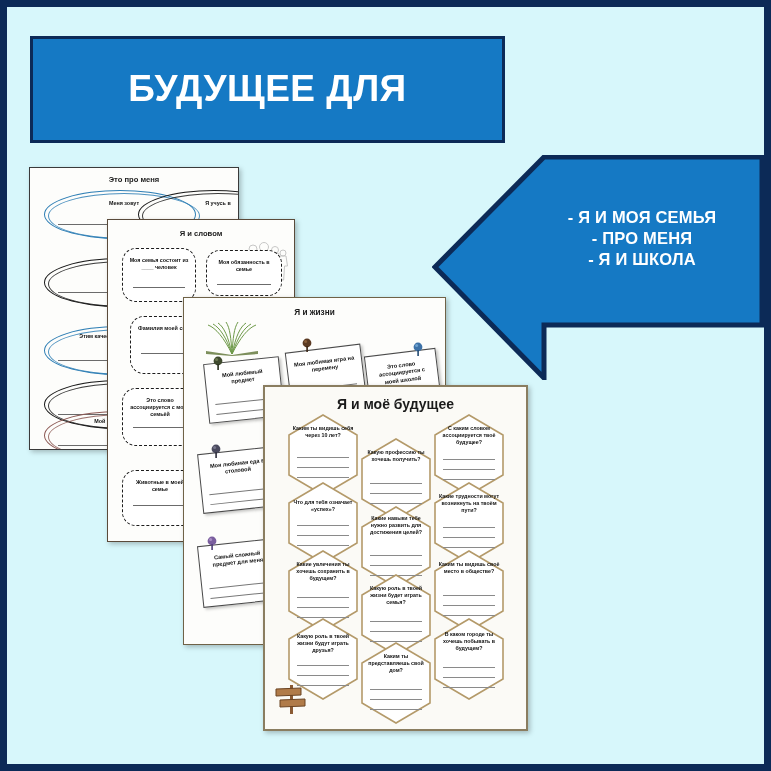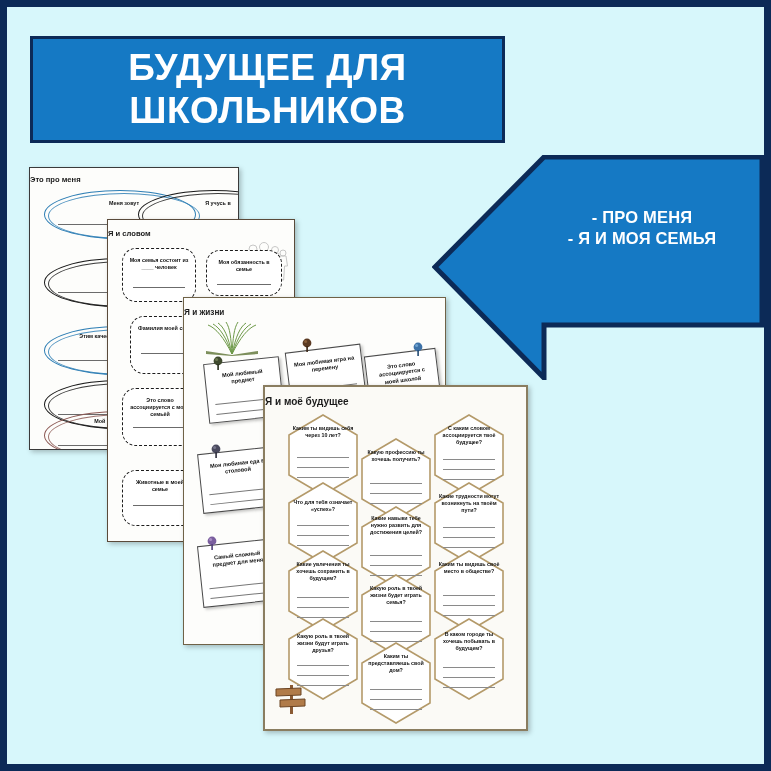--- a/index.html
+++ b/index.html
@@ -47,21 +47,21 @@
 
   
   .sheet{
     position:absolute;background:#fdfdfb;
     box-sizing:border-box;
     box-shadow:2px 2px 5px rgba(0,0,0,.25);
     overflow:hidden;
   }
   .sheet .sheet-title{
     position:absolute;left:0;right:0;
-    text-align:left;font-weight:bold;color:#1a1a1a;
+    text-align:center;font-weight:bold;color:#1a1a1a;
   }
 
   
   #sheet1{left:22px;top:160px;width:210px;height:283px;border:1.6px solid #3a3a3a;}
   #sheet1 .sheet-title{top:7px;font-size:7.6px;}
   .oval-row{position:absolute;left:9px;width:188px;height:50px;}
   .oval{
     position:absolute;left:0;top:0;width:150px;height:47px;
     border:1.7px solid #111;border-radius:50%/50%;
     background:transparent;
@@ -110,51 +110,51 @@
     font-size:5.6px;font-weight:bold;text-align:center;color:#111;line-height:1.3;
   }
   .note .note-line{
     position:absolute;left:7px;right:7px;height:0;border-top:1.1px solid #777;
   }
   .pin{position:absolute;width:13px;height:15px;}
   .book-illus{position:absolute;left:20px;top:22px;width:56px;height:36px;}
 
   
   #sheet4{left:256px;top:378px;width:265px;height:346px;border:2px solid #8a7d60;background:#fbfaf6;}
-  #sheet4 .sheet-title{top:9px;font-size:10px;}
+  #sheet4 .sheet-title{top:9px;font-size:14px;}
   .hexwrap{position:absolute;left:0;top:0;width:265px;height:346px;}
   .hex{
     position:absolute;width:72px;height:84px;
   }
   .hex svg{position:absolute;left:0;top:0;}
   .hex .hx-label{
     position:absolute;left:4px;right:4px;top:12px;
     font-size:5.3px;font-weight:bold;text-align:center;color:#111;line-height:1.3;
   }
   .hex .hx-line{position:absolute;left:10px;right:10px;height:0;border-top:1.1px solid #8a8a8a;}
   .signpost{position:absolute;left:10px;bottom:14px;width:34px;height:34px;}
 </style>
 </head>
 <body>
 
 <div id="stage">
   <div id="inner">
 
     <div class="title-banner">
       <div>БУДУЩЕЕ ДЛЯ</div>
-      <div>ШКОЛЬНИКОВ</div>
     </div>
 
     <div class="arrow-wrap">
       <svg width="332" height="225" viewBox="0 0 332 225">
         <polygon points="112,2 330,2 330,170 112,170 112,223 3,112 112,2" fill="#1579c4" stroke="#0c2a57" stroke-width="5" stroke-linejoin="miter"></polygon>
       </svg>
       <div class="arrow-text">
+        <div>- Я И МОЯ СЕМЬЯ</div>
         <div>- ПРО МЕНЯ</div>
-        <div>- Я И МОЯ СЕМЬЯ</div>
+        <div>- Я И ШКОЛА</div>
       </div>
     </div>
 
     <div class="sheet" id="sheet1">
       <div class="sheet-title">Это про меня</div>
 
       <div class="oval-row" style="left:14px;top:22px;">
         <div class="oval" style="border-color:#2f7fb5;"></div>
         <div class="oval b2" style="border-color:#2f7fb5;"></div>
         <div class="oval-label">Меня зовут</div>

